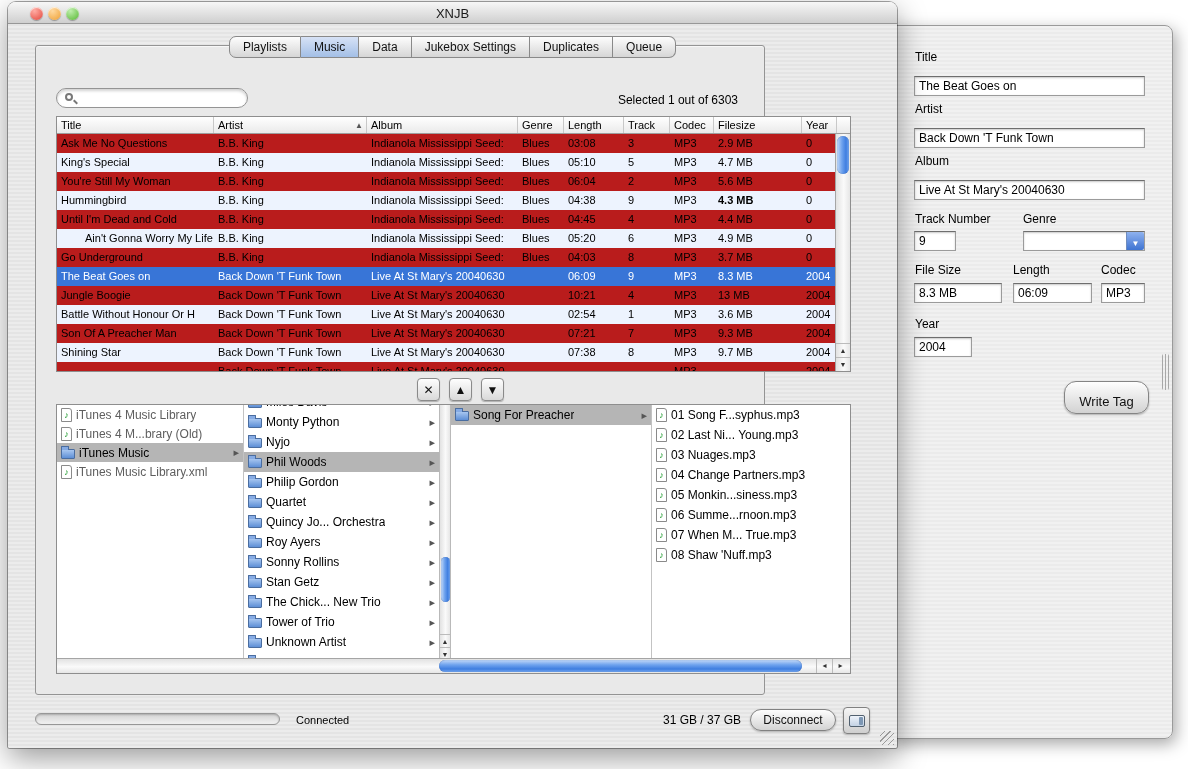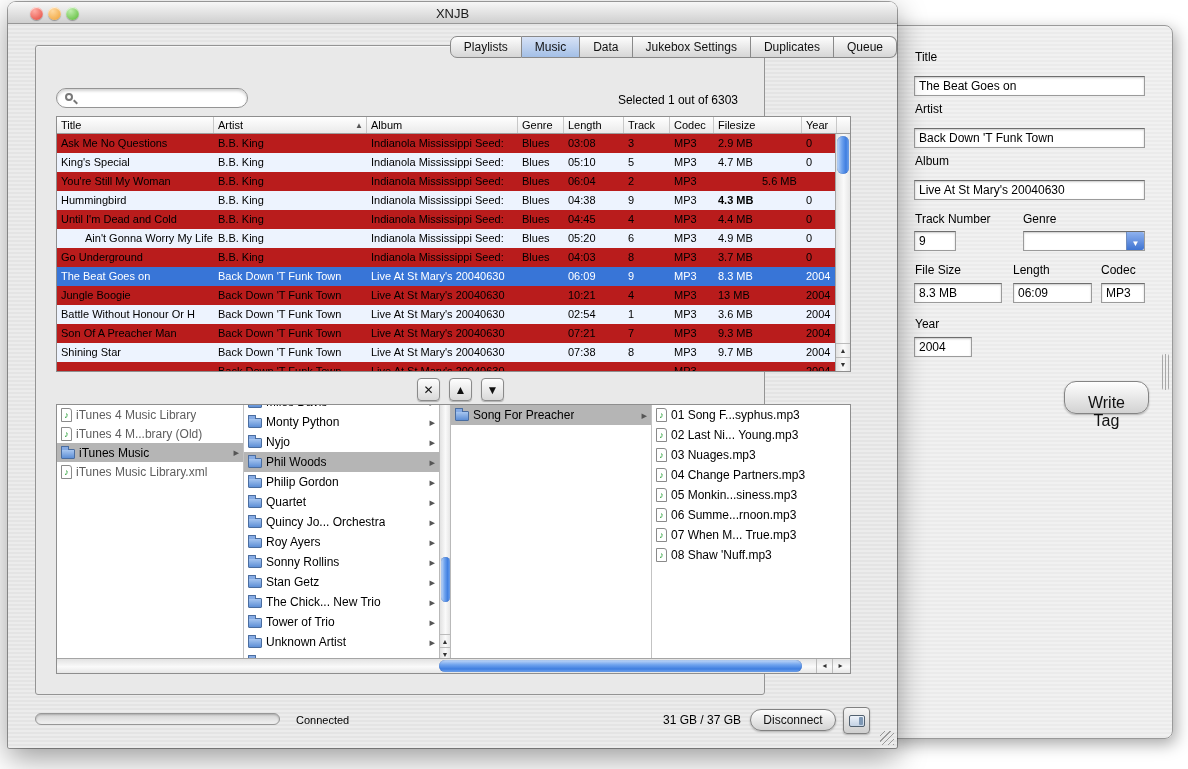--- a/index.html
+++ b/index.html
@@ -15,21 +15,21 @@
   .titlebar{position:absolute;left:0;top:0;right:0;height:22px;border-radius:8px 8px 0 0;
     background:linear-gradient(#f7f7f7,#cfcfcf);border-bottom:1px solid #979797;}
   .traffic{position:absolute;top:5px;width:13px;height:13px;border-radius:50%;
     box-shadow:inset 0 1px 1px rgba(255,255,255,.8),0 1px 1px rgba(0,0,0,.3);}
   .t-close{left:22px;background:radial-gradient(circle at 35% 30%,#ffada4,#e3453a)}
   .t-min{left:40px;background:radial-gradient(circle at 35% 30%,#ffd9a0,#ee9f30)}
   .t-zoom{left:58px;background:radial-gradient(circle at 35% 30%,#c0eeae,#55b82f)}
   .title{position:absolute;top:4px;left:80px;right:80px;text-align:center;font-size:13px;color:#1a1a1a}
 
   
-  .tabs{position:absolute;top:34px;left:0;right:0;display:flex;justify-content:flex-end;z-index:3}
+  .tabs{position:absolute;top:34px;left:0;right:0;display:flex;justify-content:center;z-index:3}
   .tab{height:22px;line-height:20px;padding:0 13px;font-size:12px;color:#111;
     background:linear-gradient(#fdfdfd,#d6d6d6);border:1px solid #898989;border-left:none;cursor:default}
   .tab:first-child{border-left:1px solid #898989;border-radius:7px 0 0 7px}
   .tab:last-child{border-radius:0 7px 7px 0}
   .tab.selected{background:linear-gradient(#d7e2f6,#a3bfe6)}
 
   .tabview{position:absolute;left:27px;top:43px;width:730px;height:650px;
     border:1px solid #949494;border-radius:3px;background:#e9e9e9;
     box-shadow:inset 0 1px 1px rgba(255,255,255,.7)}
 
@@ -123,21 +123,21 @@
     box-shadow:inset 0 1px 2px rgba(0,0,0,.22);font-size:12px;font-family:inherit;padding:0 4px;outline:none}
   .combo{position:absolute;left:134px;top:205px;width:122px;height:20px;border:1px solid #9b9b9b;
     border-top-color:#6e6e6e;background:#fff;box-shadow:inset 0 1px 2px rgba(0,0,0,.22)}
   .combo input{position:absolute;left:0;top:0;bottom:0;right:18px;border:none;outline:none;font-size:12px;
     font-family:inherit;padding:0 4px;background:transparent}
   .combo-btn{position:absolute;right:0;top:0;bottom:0;width:18px;border-left:1px solid #6f8cbd;border-radius:0 2px 2px 0;
     background:linear-gradient(#8fb2ef,#3f74d2);text-align:center}
   .combo-arrow{font-size:8px;color:#fff;line-height:18px}
   .writetag{position:absolute;left:175px;top:355px;width:85px;height:33px;border:1px solid #848484;
     border-radius:12px;background:linear-gradient(#fefefe,#d2d2d2);box-shadow:0 1px 2px rgba(0,0,0,.28);
-    font-size:16px;font-family:inherit;color:#111;padding:12px}
+    font-size:13px;font-family:inherit;color:#111;padding:12px}
   .drawer-resize{position:absolute;right:3px;top:328px;width:7px;height:36px;border-radius:2px;
     background:repeating-linear-gradient(90deg,#a8a8a8 0 1px,transparent 1px 3px)}
 </style>
 </head>
 <body style="--sel: #3875d7; --stripe: #edf3fe; --inactive: #b5b5b5;">
 
 <div class="drawer">
   <div class="dlabel" style="left:26px;top:24px">Title</div>
   <input class="dinput" style="left: 25px; top: 50px; width: 231px;" value="The Beat Goes on">
   <div class="dlabel" style="left:26px;top:76px">Artist</div>
@@ -227,21 +227,21 @@
             <div class="tcell" style="width: 35px;">0</div>
           </div>
           <div class="trow">
             <div class="tcell" style="width: 157px;">You're Still My Woman</div>
             <div class="tcell" style="width: 153px;">B.B. King</div>
             <div class="tcell" style="width: 151px;">Indianola Mississippi Seed:</div>
             <div class="tcell" style="width: 46px;">Blues</div>
             <div class="tcell" style="width: 60px;">06:04</div>
             <div class="tcell" style="width: 46px;">2</div>
             <div class="tcell" style="width: 44px;">MP3</div>
-            <div class="tcell" style="width: 88px; margin-left: 44px;">5.6 MB</div>
+            <div class="tcell" style="width: 88px;">5.6 MB</div>
             <div class="tcell" style="width: 35px;">0</div>
           </div>
           <div class="trow stripe">
             <div class="tcell" style="width: 157px;">Hummingbird</div>
             <div class="tcell" style="width: 153px;">B.B. King</div>
             <div class="tcell" style="width: 151px;">Indianola Mississippi Seed:</div>
             <div class="tcell" style="width: 46px;">Blues</div>
             <div class="tcell" style="width: 60px;">04:38</div>
             <div class="tcell" style="width: 46px;">9</div>
             <div class="tcell" style="width: 44px;">MP3</div>

